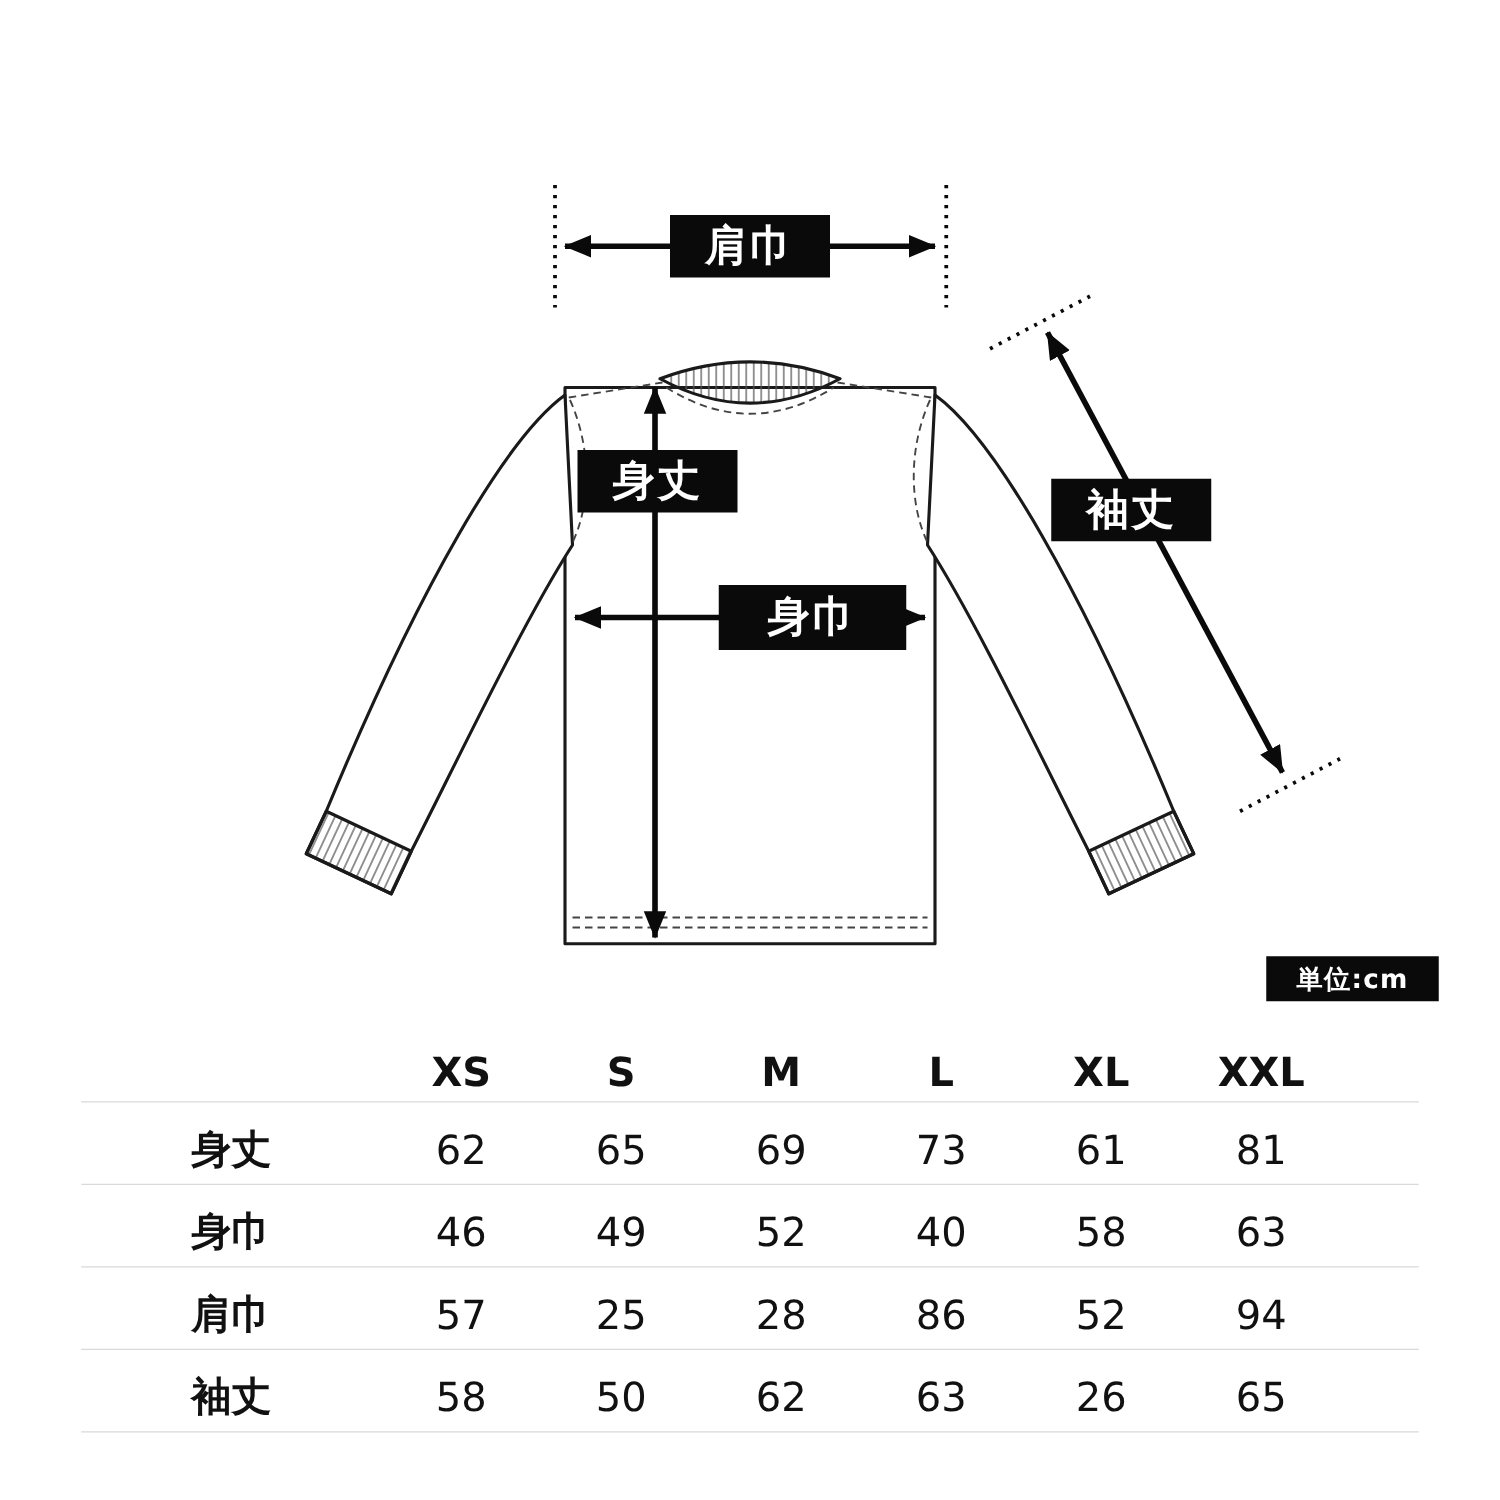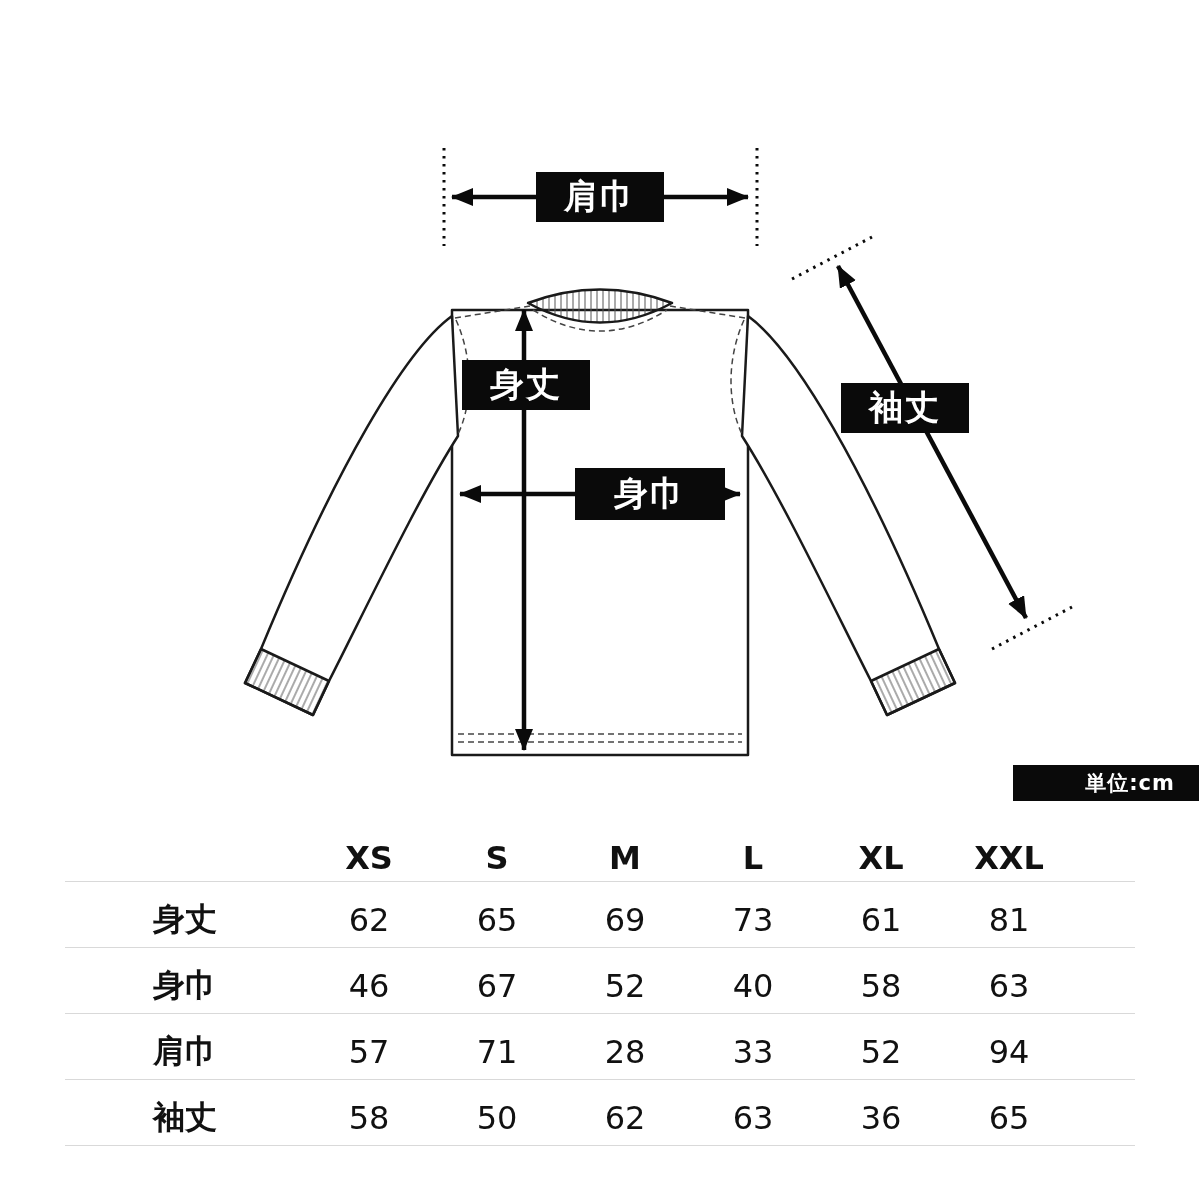--- a/index.html
+++ b/index.html
@@ -10,21 +10,21 @@
   .stage{position:absolute;inset:0;}
   svg.diagram{position:absolute;left:0;top:0;}
   .mlabel{
     position:absolute;background:#0a0a0a;color:#ffffff;
     display:flex;align-items:center;justify-content:center;
     font-weight:bold;font-size:34px;letter-spacing:2px;
   }
   .unit-badge{
     position:absolute;left:1013px;top:765px;width:138px;height:36px;
     background:#0a0a0a;color:#ffffff;font-size:21px;font-weight:bold;
-    display:flex;align-items:center;justify-content:center;letter-spacing:1px;padding-left:48px;
+    display:flex;align-items:center;justify-content:center;letter-spacing:1px;
   }
   .size-table{position:absolute;left:65px;top:824px;width:1070px;}
   .trow{
     display:grid;grid-template-columns:240px repeat(6,128px);
     align-items:center;height:65px;border-bottom:1px solid #d9d9d9;
     font-size:32px;color:#111;
   }
   .trow.thead{height:57px;font-weight:bold;}
   .cell{text-align:center;margin-top:10px;}
   .rowlabel{font-weight:bold;}
@@ -113,41 +113,41 @@
       <div class="cell">65</div>
       <div class="cell">69</div>
       <div class="cell">73</div>
       <div class="cell">61</div>
       <div class="cell">81</div>
     </div>
 
     <div class="trow">
       <div class="cell rowlabel">身巾</div>
       <div class="cell">46</div>
-      <div class="cell">67</div>
+      <div class="cell">49</div>
       <div class="cell">52</div>
       <div class="cell">40</div>
       <div class="cell">58</div>
       <div class="cell">63</div>
     </div>
 
     <div class="trow">
       <div class="cell rowlabel">肩巾</div>
       <div class="cell">57</div>
-      <div class="cell">71</div>
+      <div class="cell">25</div>
       <div class="cell">28</div>
-      <div class="cell">33</div>
+      <div class="cell">86</div>
       <div class="cell">52</div>
       <div class="cell">94</div>
     </div>
 
     <div class="trow">
       <div class="cell rowlabel">袖丈</div>
       <div class="cell">58</div>
       <div class="cell">50</div>
       <div class="cell">62</div>
       <div class="cell">63</div>
-      <div class="cell">36</div>
+      <div class="cell">26</div>
       <div class="cell">65</div>
     </div>
   </div>
 
 </div>
 
 </body></html>

